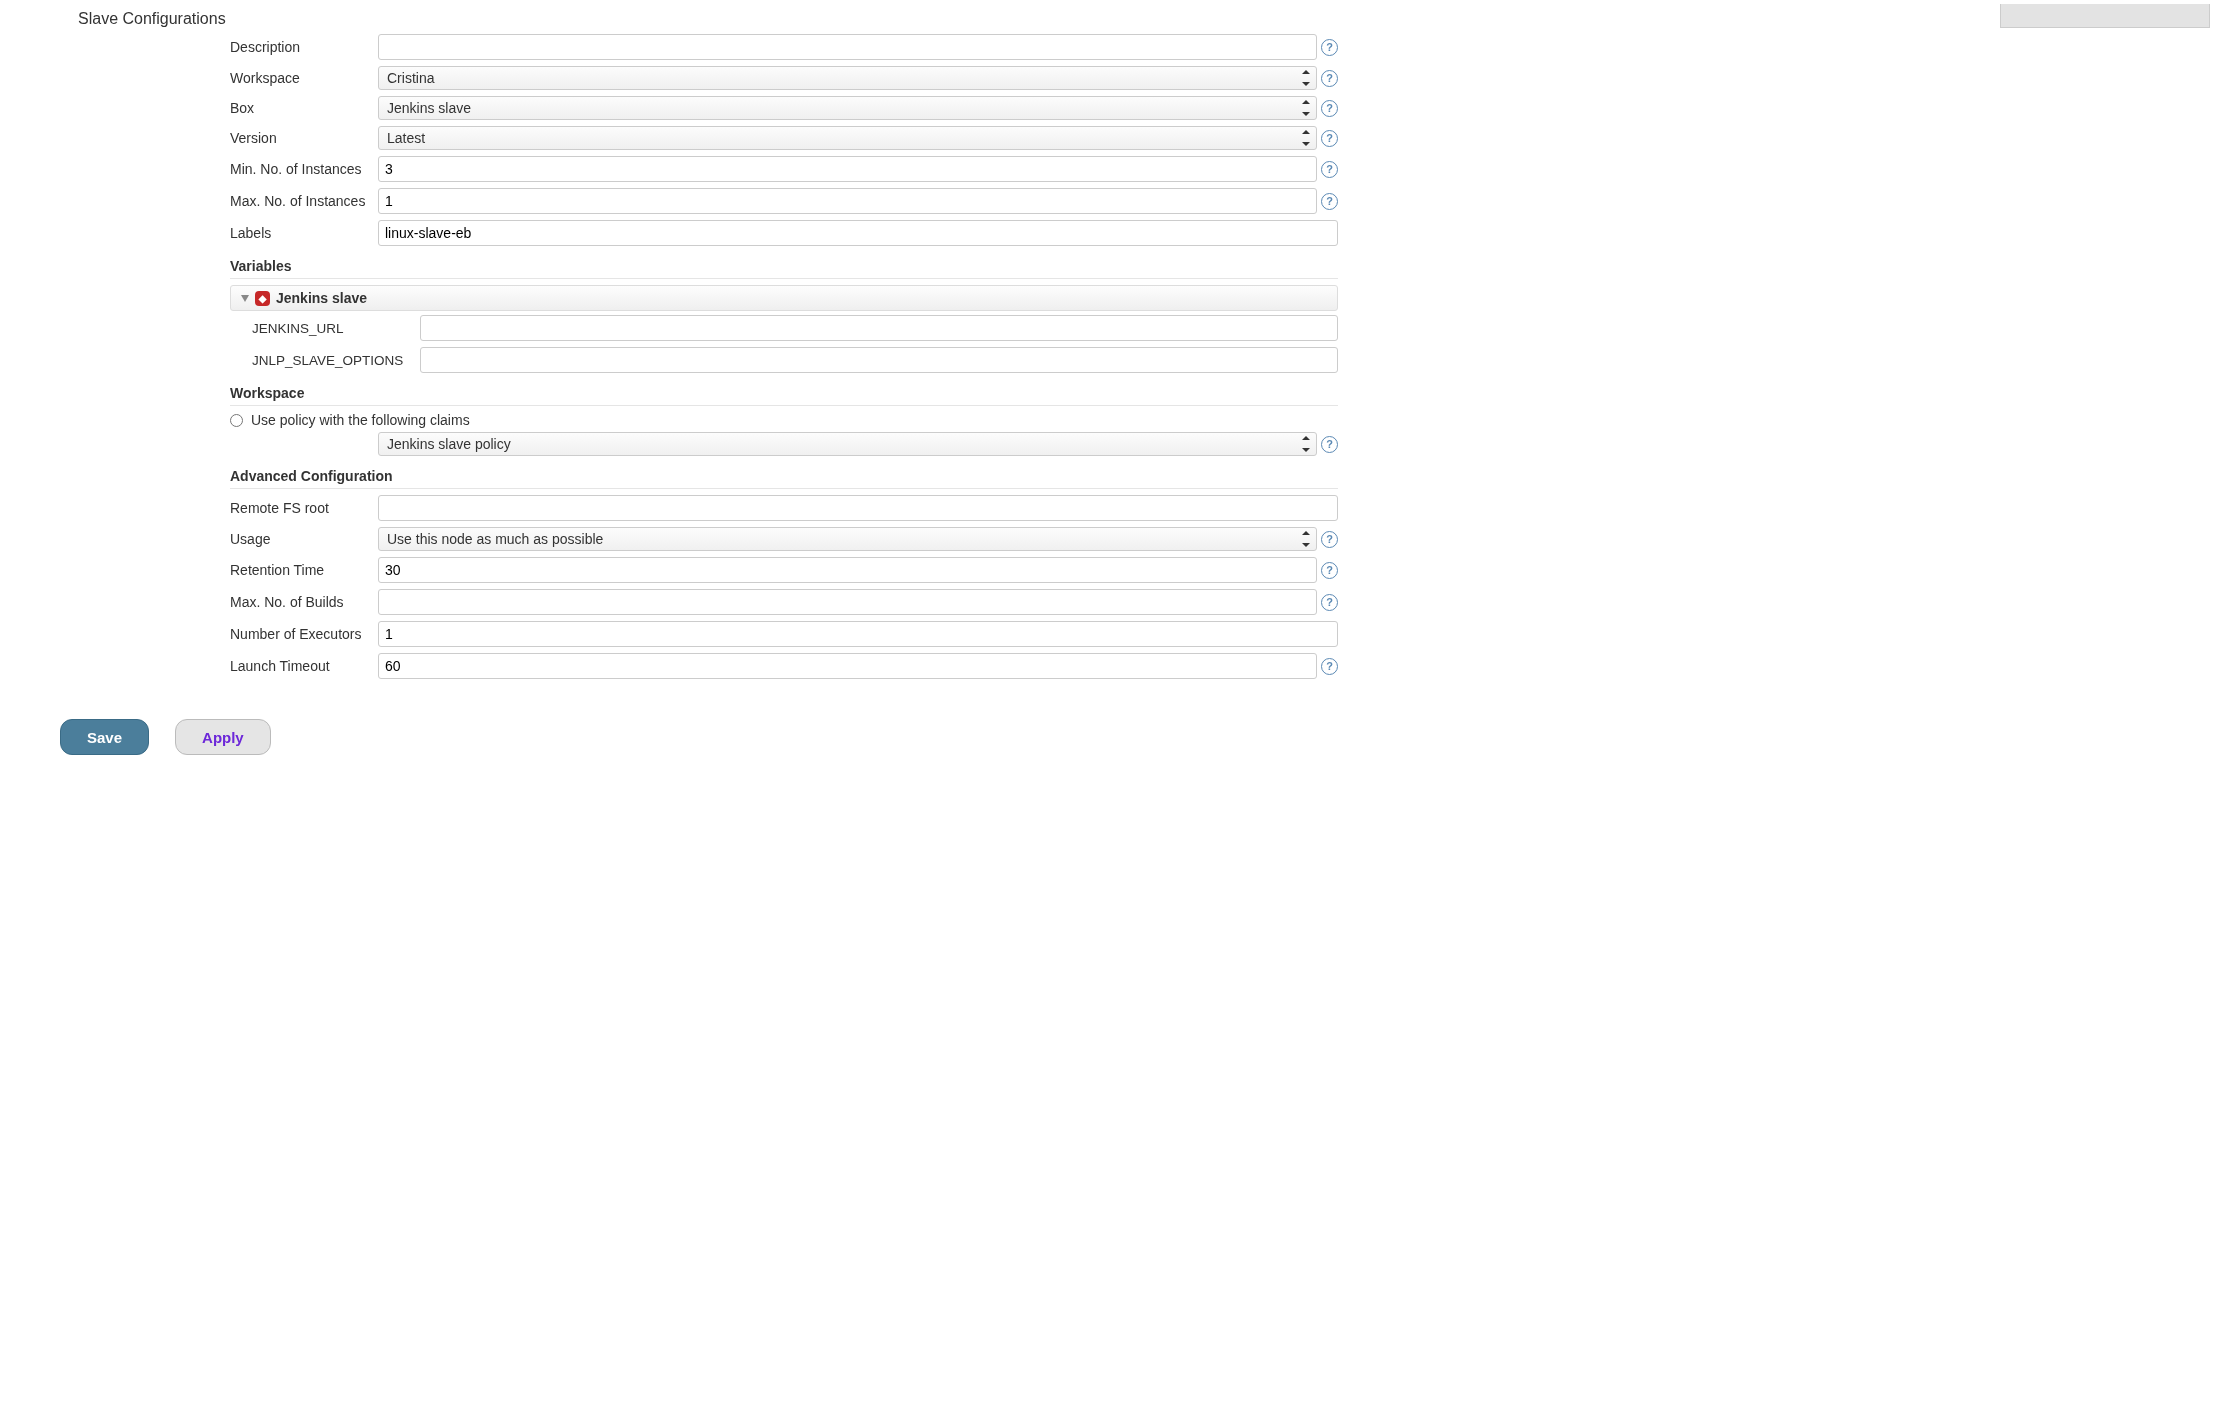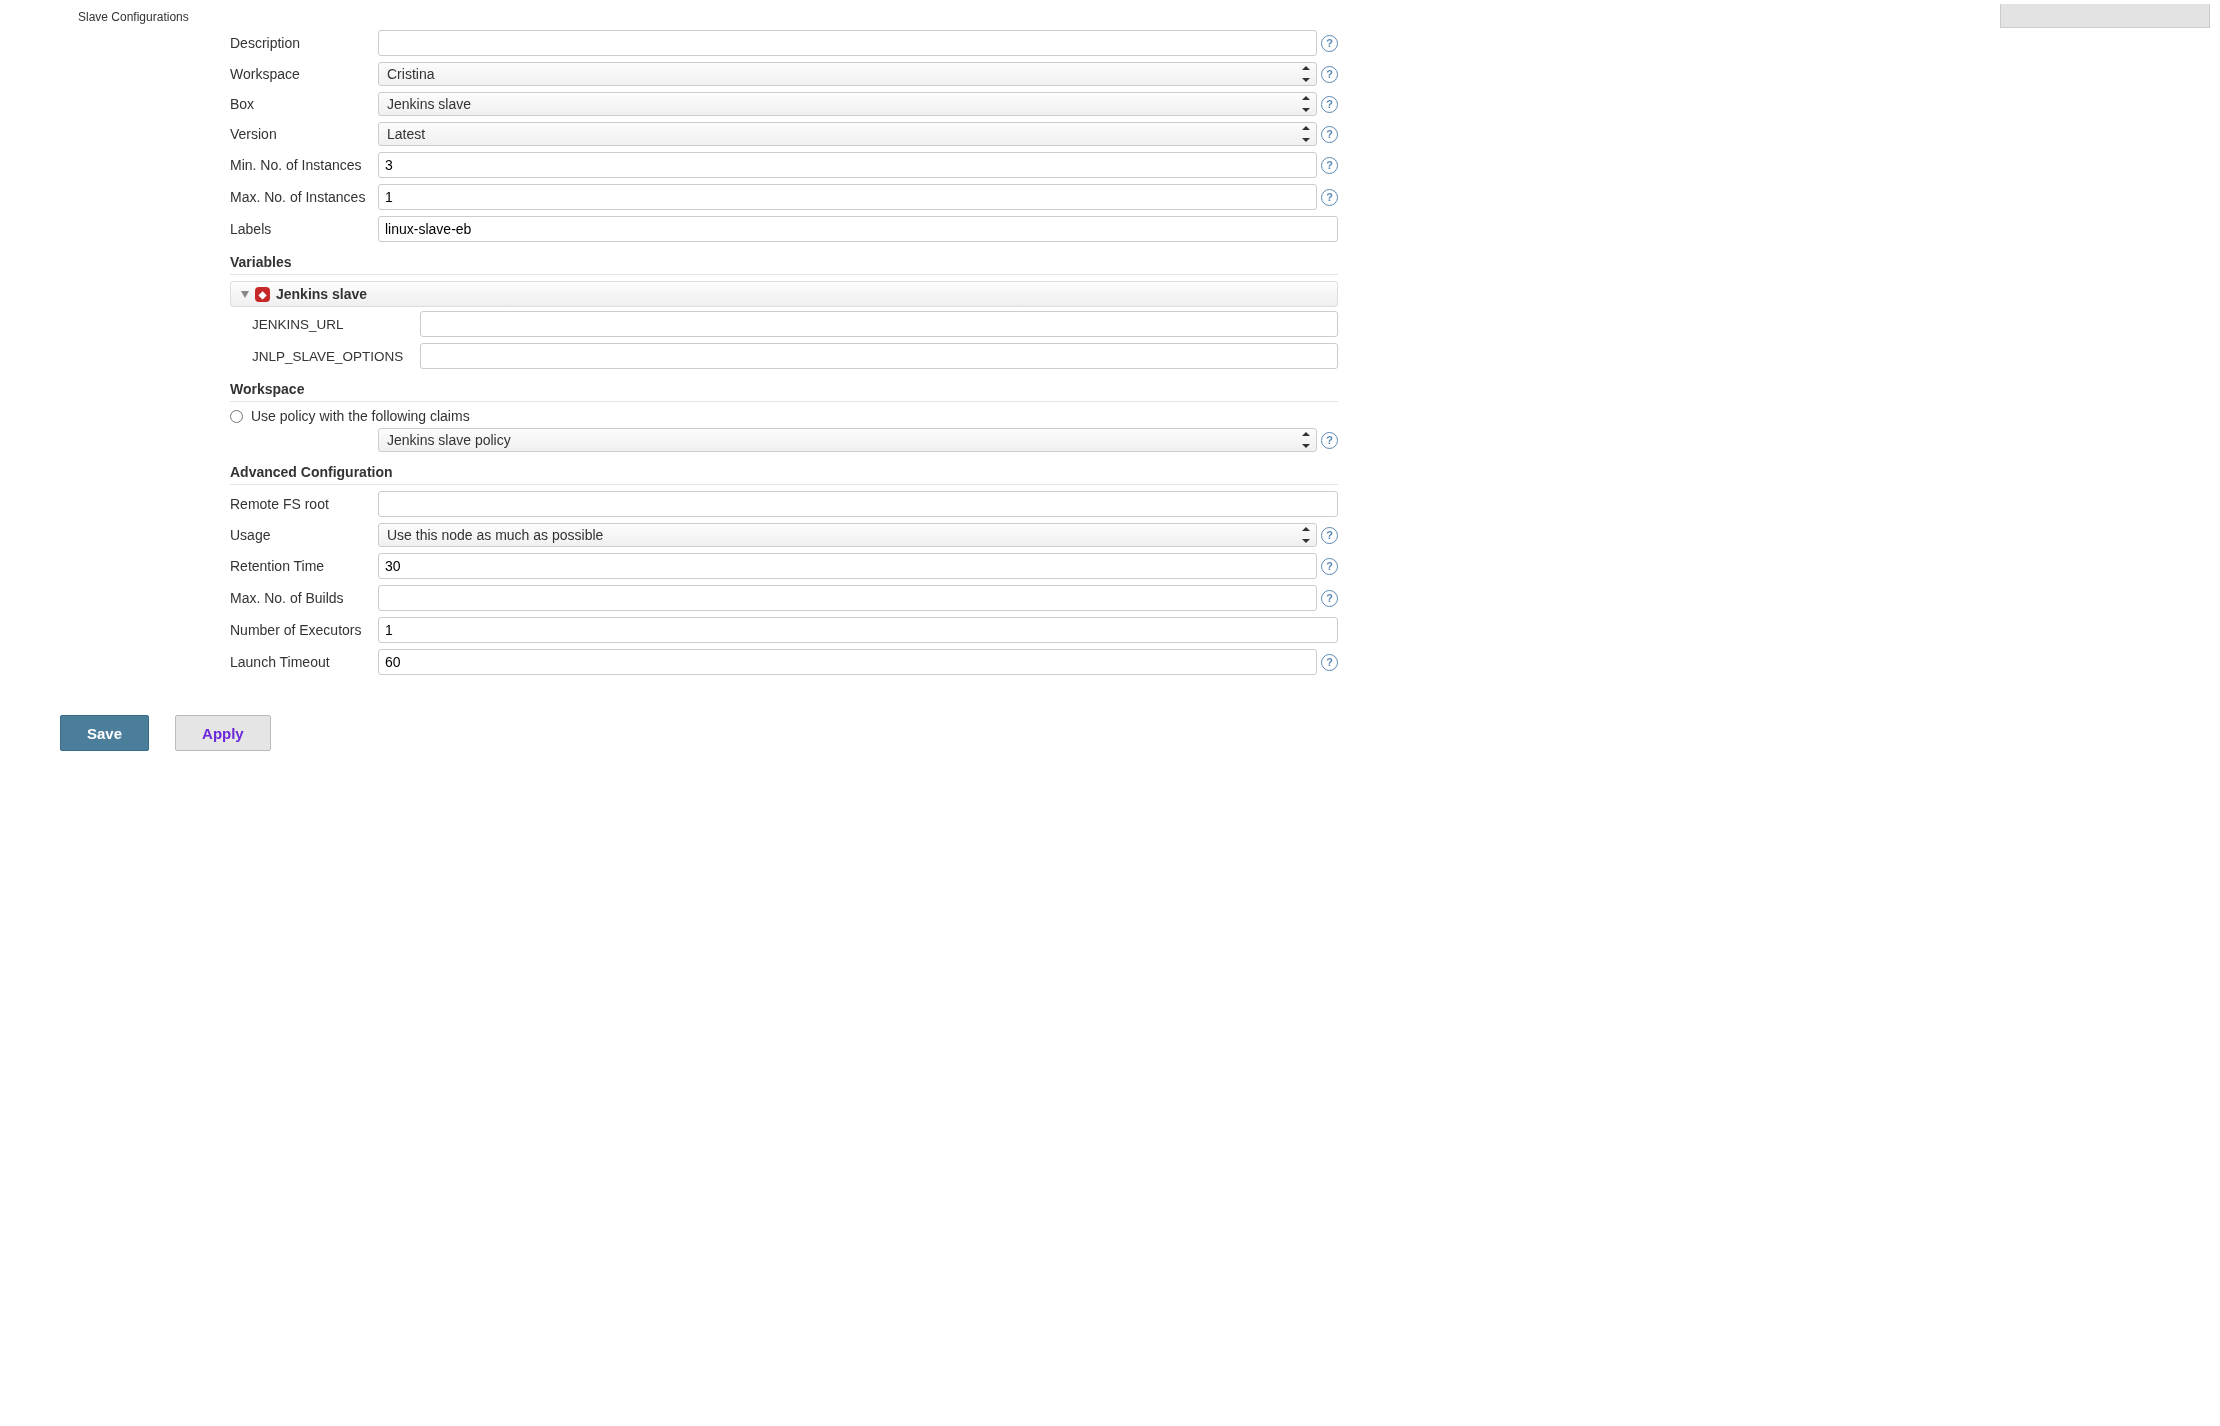--- a/index.html
+++ b/index.html
@@ -20,21 +20,21 @@
     position: absolute;
     right: 10px;
     top: 4px;
     width: 210px;
     height: 24px;
     background: #e3e3e3;
     border: 1px solid #ccc;
     border-top: none;
   }
   .section-title {
-    font-size: 12px;
+    font-size: 16px;
     color: #333;
     padding-left: 78px;
     margin-bottom: 6px;
   }
   .form-area {
     padding-left: 230px;
     padding-right: 12px;
   }
   .row {
     display: flex;
@@ -181,21 +181,21 @@
   }
   .button-bar {
     margin-top: 40px;
     padding-left: 60px;
     display: flex;
     gap: 26px;
   }
   .btn {
     height: 36px;
     padding: 0 26px;
-    border-radius: 2px;
+    border-radius: 12px;
     font-size: 15px;
     font-weight: bold;
     cursor: pointer;
     border: 1px solid;
   }
   .btn-primary {
     background: #4b7e9b;
     border-color: #3a6b86;
     color: #fff;
   }

